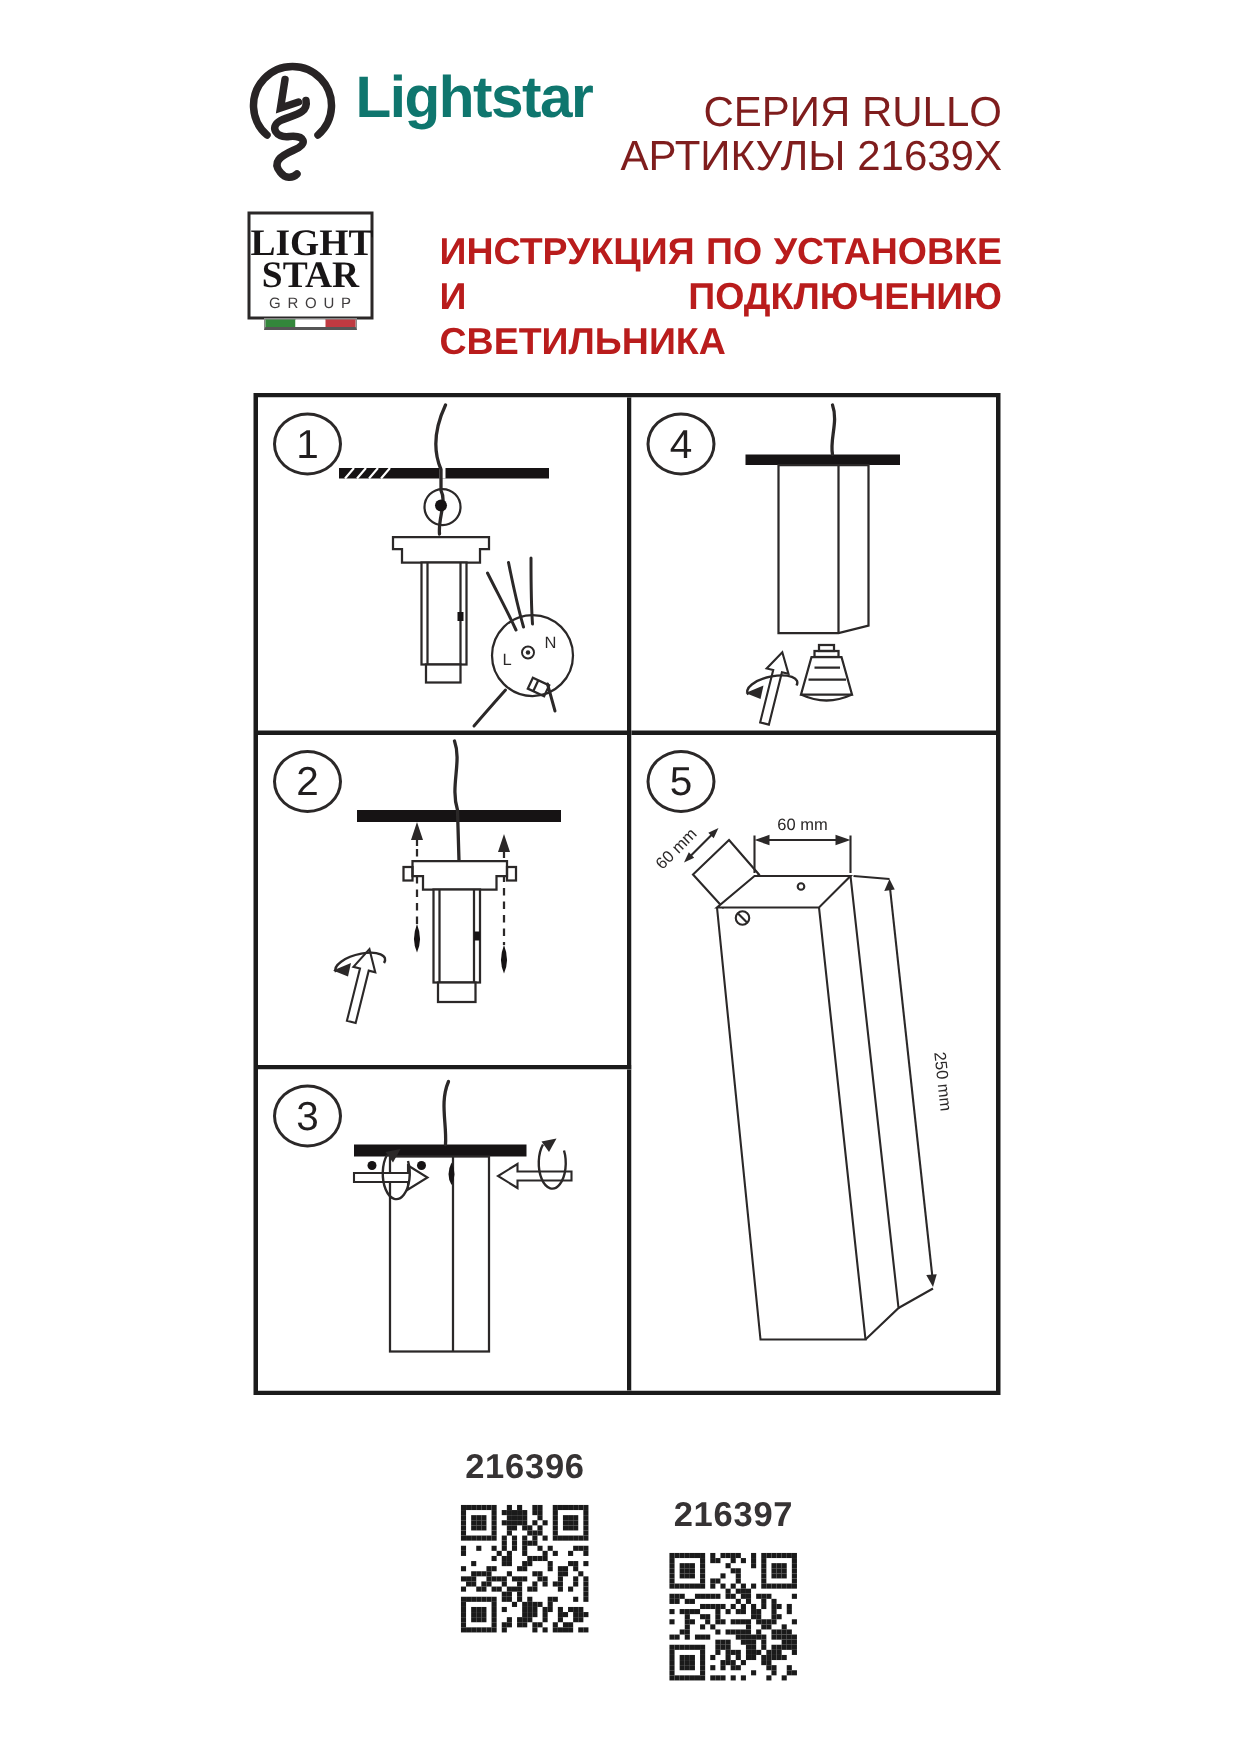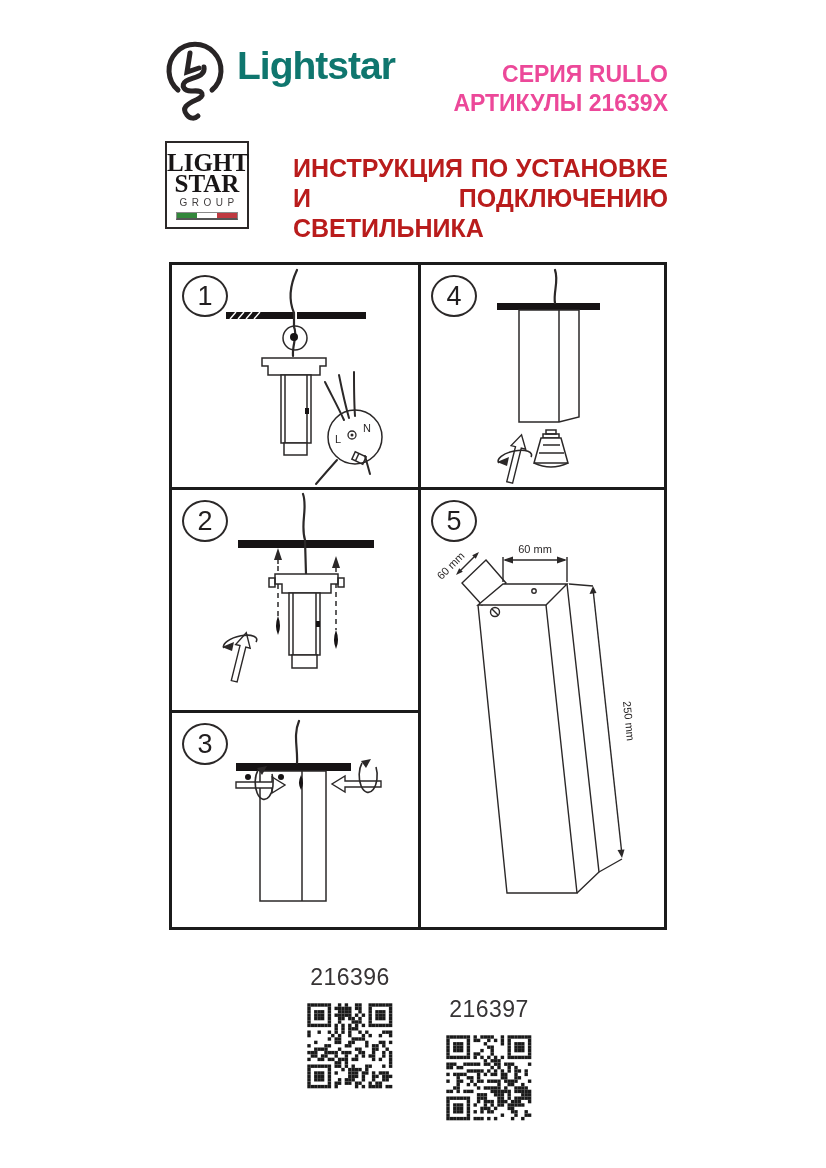--- a/index.html
+++ b/index.html
@@ -3,23 +3,23 @@
 <meta charset="utf-8">
 <style>
   html,body{margin:0;padding:0;background:#fff;}
   #page{position:relative;width:826px;height:1168px;background:#ffffff;overflow:hidden;
         font-family:"Liberation Sans","DejaVu Sans",sans-serif;color:#262323;}
   
   .logo-svg{position:absolute;left:163px;top:38px;}
   .brand{position:absolute;left:237px;top:44px;font-size:39px;font-weight:bold;
          letter-spacing:-1px;color:#0f766e;}
   .series-block{position:absolute;right:158px;top:60px;text-align:right;
-                font-weight:bold;font-size:23px;line-height:29px;color:#ec4899;}
+                font-weight:normal;font-size:28px;line-height:29px;color:#7f1d1d;}
   
-  .group-box{position:absolute;left:165px;top:141px;width:84px;height:88px;
+  .group-box{position:absolute;left:165px;top:141px;width:84px;height:72px;
              border:2px solid #2b2828;background:#fff;text-align:center;box-sizing:border-box;}
   .group-box .l1,.group-box .l2{font-family:"Liberation Serif","DejaVu Serif",serif;
              font-weight:bold;font-size:25px;line-height:21px;letter-spacing:0px;color:#181516;}
   .group-box .l1{margin-top:9px;}
   .group-box .l3{font-size:10px;letter-spacing:4.5px;color:#403d3e;margin-top:3px;padding-left:4px;}
   .flag{display:flex;height:5px;margin:4px 9px 0 9px;border:1px solid #8a8a8a;border-bottom:2px solid #555;}
   .flag span{flex:1;}
   
   .inst-title{position:absolute;left:293px;top:153px;width:375px;
               font-weight:bold;font-size:25px;line-height:30px;color:#b91c1c;}
@@ -32,21 +32,21 @@
   .p2{left:0;top:225px;width:249px;height:223px;border-right:3px solid #1b1b1b;border-bottom:3px solid #1b1b1b;}
   .p3{left:0;top:448px;width:249px;height:214px;border-right:3px solid #1b1b1b;}
   .p4{left:249px;top:0;width:243px;height:225px;border-bottom:3px solid #1b1b1b;}
   .p5{left:249px;top:225px;width:243px;height:437px;}
   .badge{position:absolute;left:10px;top:10px;width:42px;height:38px;border:2px solid #2b2828;
          border-radius:50%;display:flex;align-items:center;justify-content:center;
          font-size:27px;color:#211e1f;background:#fff;z-index:2;}
   .panel svg.diag{position:absolute;left:0;top:0;}
   
   .qr-block{position:absolute;top:964px;width:124px;text-align:center;}
-  .qr-label{font-size:23px;font-weight:normal;color:#363334;letter-spacing:0.5px;}
+  .qr-label{font-size:23px;font-weight:bold;color:#363334;letter-spacing:0.5px;}
   .qr-code{margin-top:11px;}
   .diag text{font-family:"Liberation Sans","DejaVu Sans",sans-serif;fill:#2b2828;}
 </style>
 </head>
 <body>
 
 <div id="page">
 
   <svg class="logo-svg" width="64" height="88" viewBox="0 0 64 88">
     <g fill="none" stroke="#282425" stroke-width="5" stroke-linecap="round">

